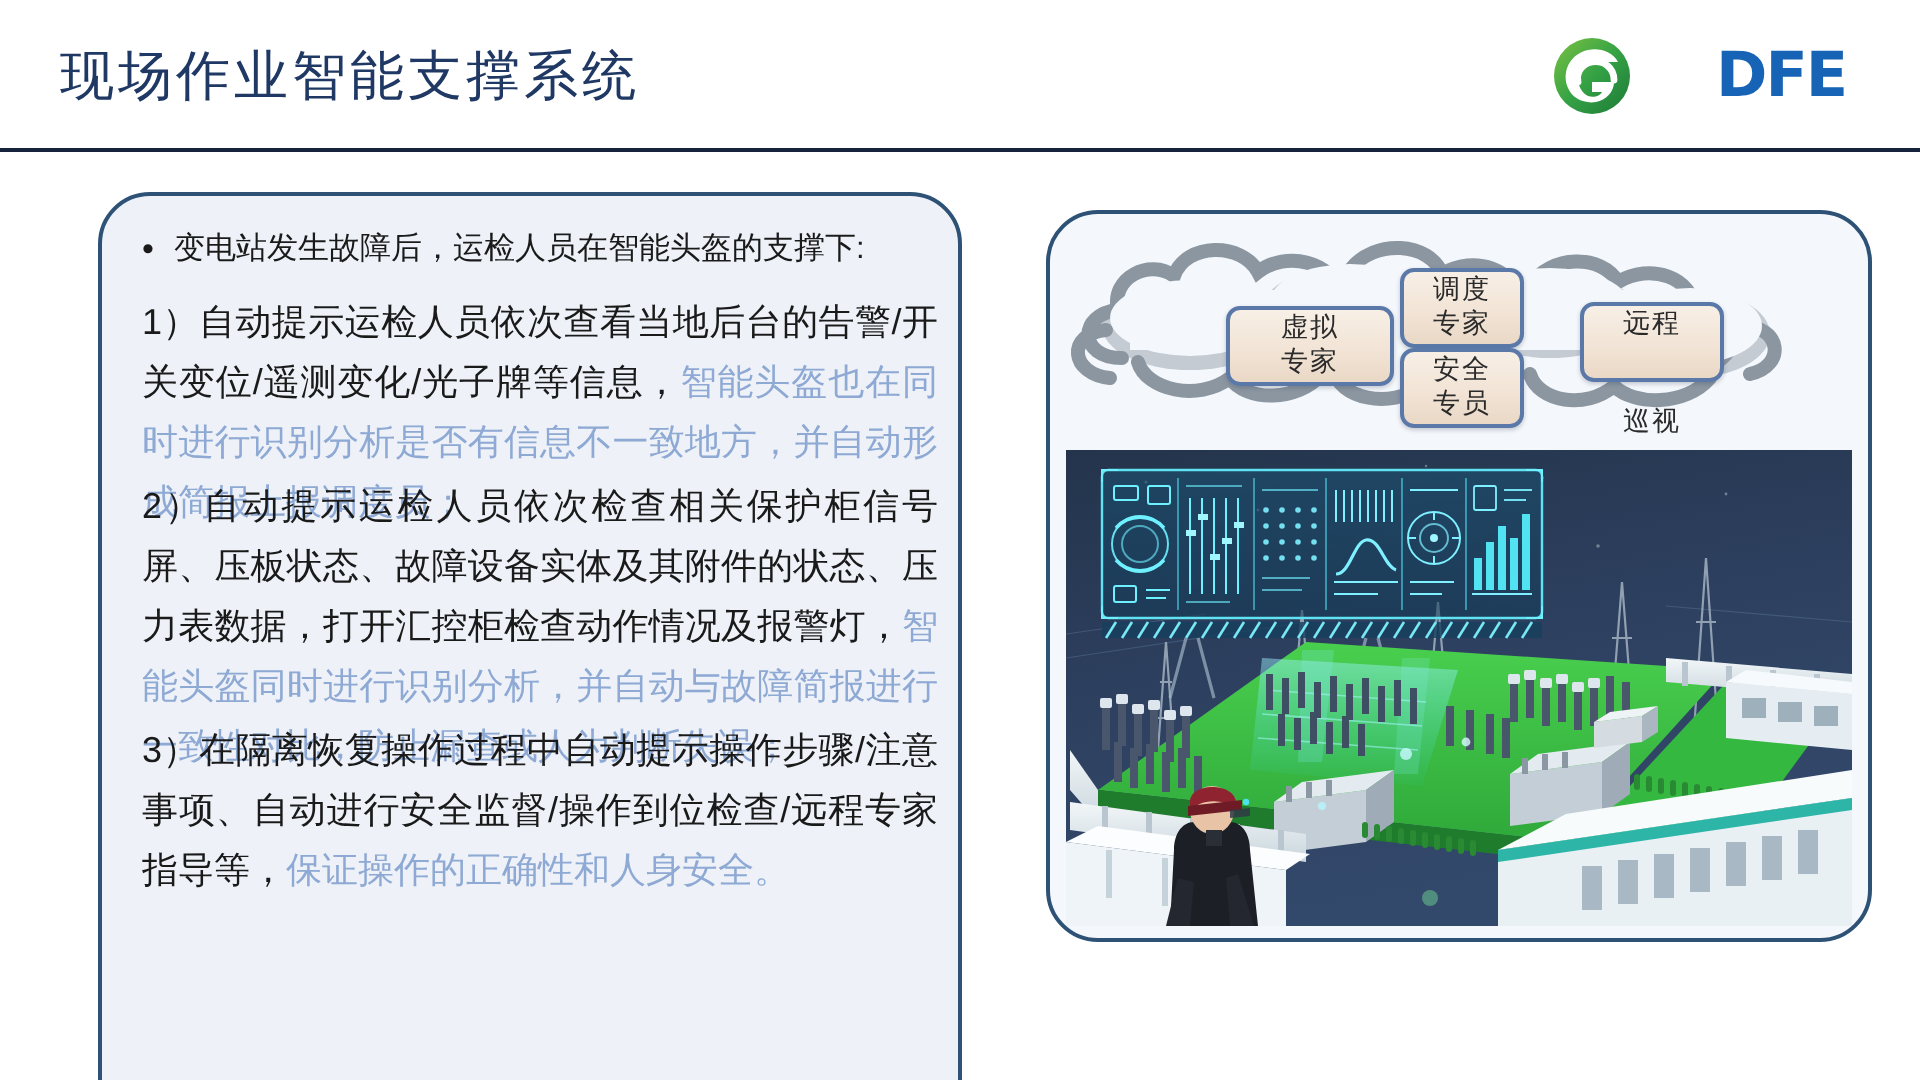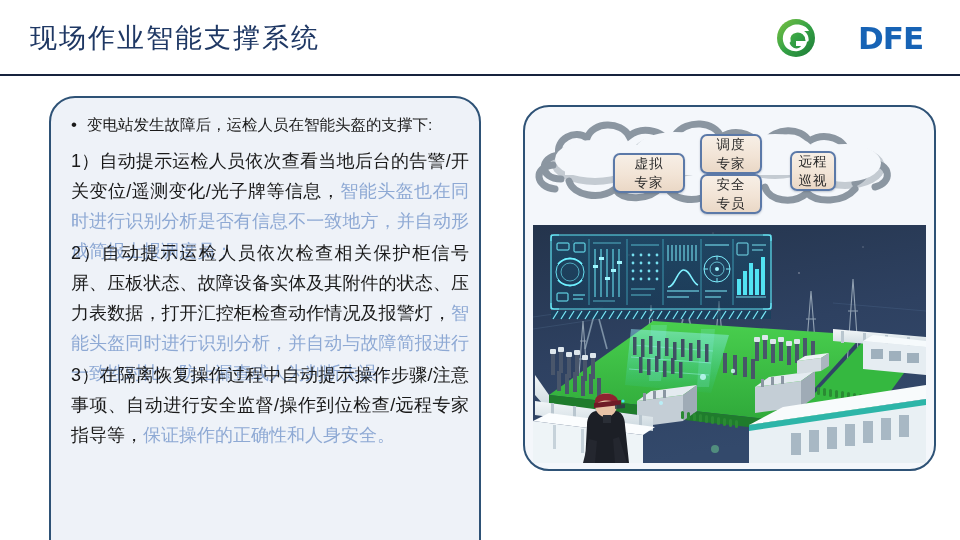--- a/index.html
+++ b/index.html
@@ -77,28 +77,28 @@
   .cloud-zone { position:absolute; left:0; top:0; width:409px; height:115px; }
   .cloud-svg { position:absolute; left:0; top:-2px; }
 
   .exp-box {
     position:absolute;
     background:linear-gradient(180deg,#f7efe6 0%,#f2e4d6 55%,#ead8c6 100%);
     border:2px solid #5b79a8;
     border-radius:7px;
     box-shadow:0 1px 2px rgba(40,55,80,.25);
     display:flex; flex-direction:column;
-    align-items:center; justify-content:space-between;
+    align-items:center; justify-content:flex-start;
     font-size:13.5px; line-height:17px; color:#2b2b2b;
     letter-spacing:1px; text-align:center;
   }
-  .exp-virtual  { left:88px;  top:46px; width:72px; height:40px; }
+  .exp-virtual  { left:88px;  top:46px; width:84px; height:40px; }
   .exp-dispatch { left:175px; top:27px; width:62px; height:40px; }
   .exp-safety   { left:175px; top:67px; width:62px; height:40px; }
-  .exp-remote   { left:265px; top:44px; width:46px; height:40px; }
+  .exp-remote   { left:265px; top:44px; width:72px; height:40px;gap:32px; }
 
   
   .illus {
     position:absolute; left:8px; top:118px; width:393px; height:238px;
     background:#2b3d57;
     overflow:hidden;
   }
   .illus svg { display:block; }
 </style>
 </head>

